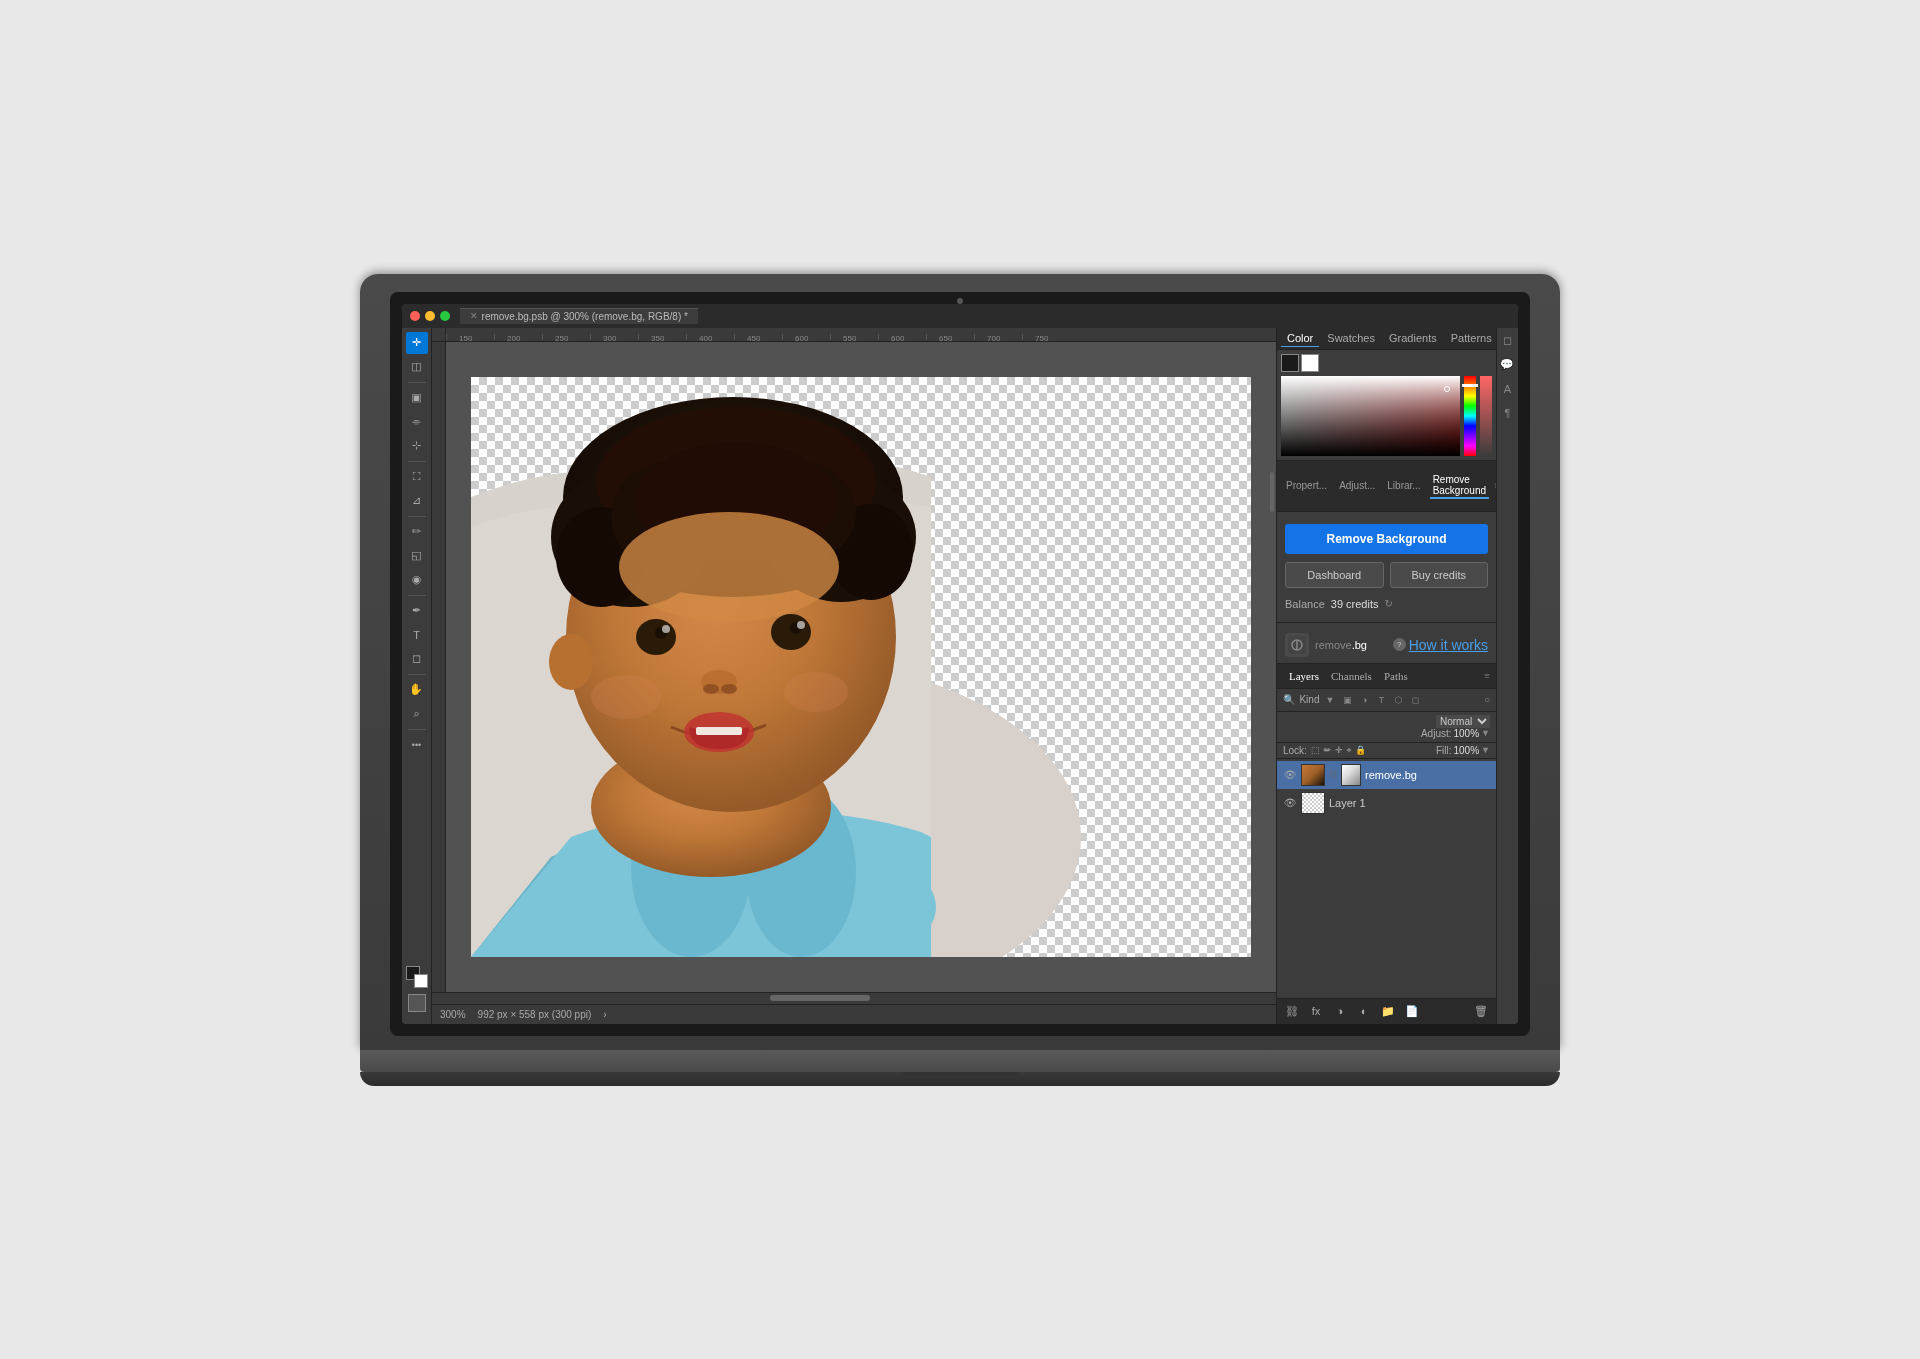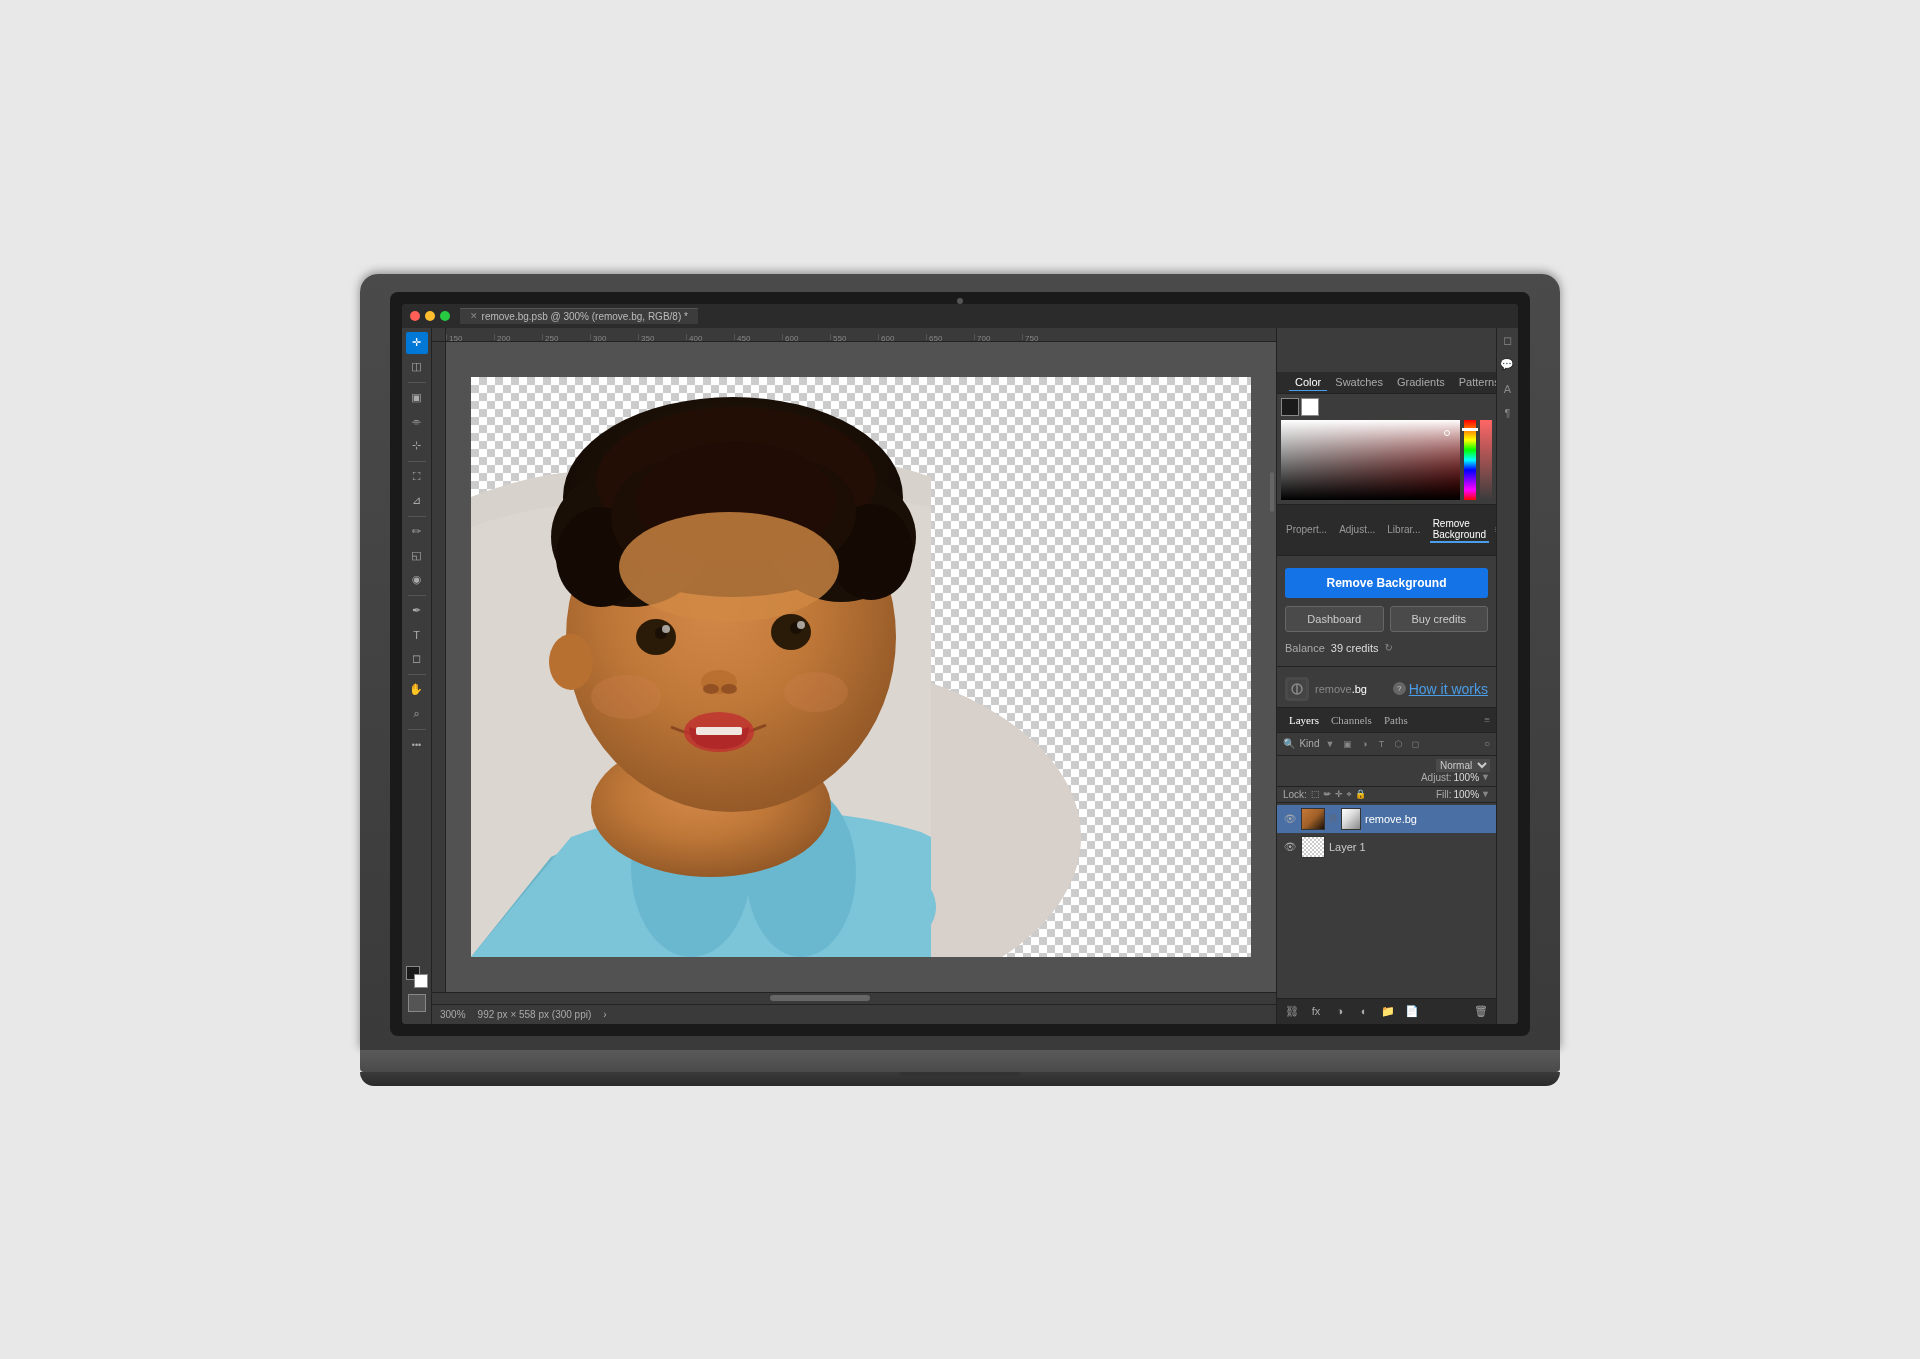--- a/index.html
+++ b/index.html
@@ -237,21 +237,21 @@
       height: 100%;
       padding-bottom: 1px;
       gap: 0;
     }
 
     .ruler-tick {
       color: #888;
       font-size: 8px;
       min-width: 48px;
       text-align: center;
-      padding-left: 2px;
+      padding-left: 12px;
       border-left: 1px solid #555;
       height: 6px;
       display: flex;
       align-items: flex-start;
     }
 
     .canvas-with-ruler {
       display: flex;
       flex: 1;
       overflow: hidden;
@@ -325,24 +325,23 @@
 
     
     .color-panel {
       border-bottom: 1px solid #222;
     }
 
     .panel-tabs {
       display: flex;
       align-items: center;
       background: #2b2b2b;
-      padding: 2px 12px;
+      padding: 2px 4px;
       gap: 2px;
       border-bottom: 1px solid #222;
-      margin-top: 44px;
     }
 
     .panel-tab {
       padding: 2px 6px;
       font-size: 11px;
       color: #aaa;
       cursor: pointer;
     }
 
     .panel-tab.active {

